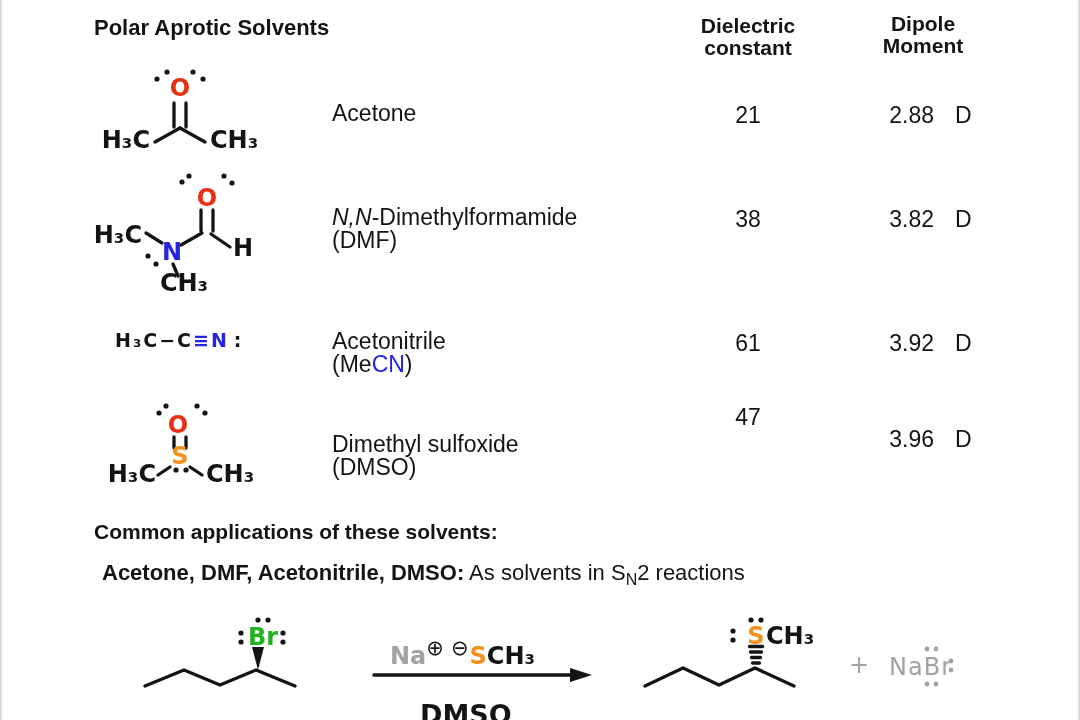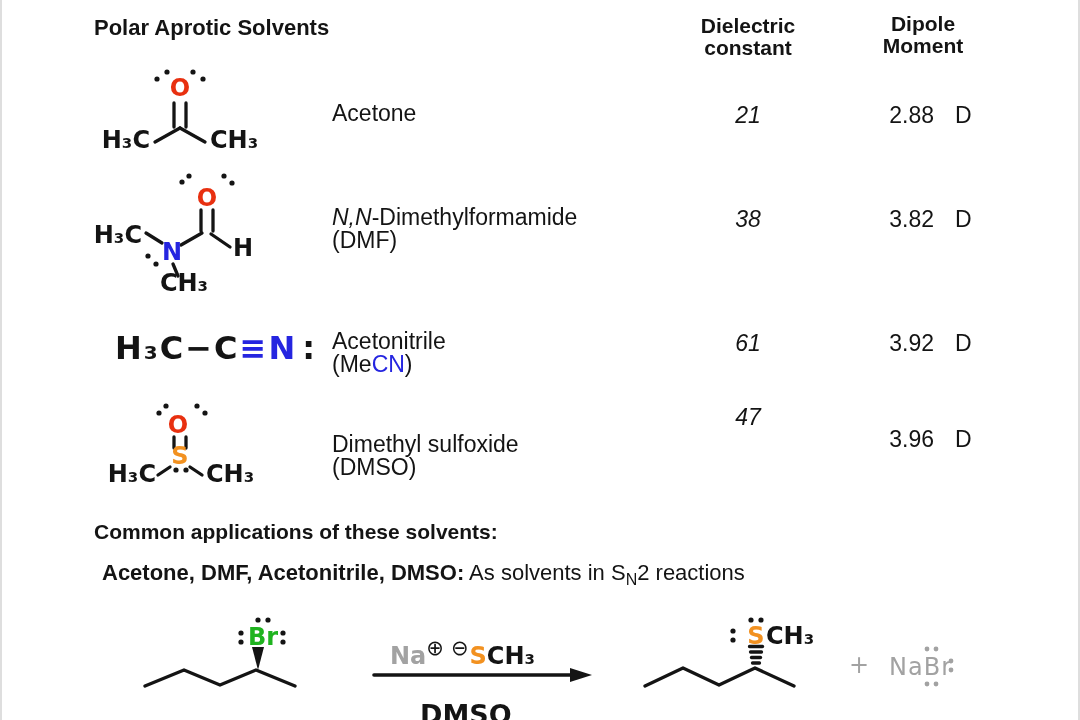--- a/index.html
+++ b/index.html
@@ -11,30 +11,30 @@
     position:relative; width:1080px; height:720px; background:#ffffff;
     border-left:2px solid #dedede; border-right:2px solid #dedede;
     box-sizing:border-box; overflow:hidden;
     font-family:"Liberation Sans",sans-serif; color:var(--ink);
   }
   .abs{position:absolute;}
   .title{font-weight:bold; font-size:22px;}
   .col-header{font-weight:bold; font-size:21px; line-height:22px; text-align:center; white-space:pre-line;}
   .row-name{font-size:23px; line-height:24px;}
   .val{font-size:23px;}
-  .center{text-align:center;font-style:italic;}
+  .center{text-align:center;}
   .right{text-align:right;}
   .italic{font-style:italic;}
   .blue{color:var(--nitrogen);}
   .muted{color:var(--muted);}
   .bold{font-weight:bold;}
   .apps-heading{font-weight:bold; font-size:21px;}
   .apps-line{font-size:22px;}
   .subN{font-size:16px; position:relative; top:5px;}
-  .chemtext{font-family:"DejaVu Sans",sans-serif; font-weight:bold; font-size:32px; letter-spacing:2px; white-space:nowrap;}
+  .chemtext{font-family:"DejaVu Sans",sans-serif; font-weight:bold; font-size:19px; letter-spacing:2px; white-space:nowrap;}
   .reagent{font-family:"DejaVu Sans",sans-serif; font-weight:bold; font-size:24px; white-space:nowrap;}
   .charge{font-size:21px; font-weight:normal; position:relative; top:-9px; color:var(--ink);}
   .charge.minus{margin-left:7px;}
   .orange-s{color:var(--sulfur); margin-left:1px;}
   .dmso-label{font-family:"DejaVu Sans",sans-serif; font-weight:bold; font-size:27px;margin-top:22px;}
   svg.struct{overflow:visible;}
   svg.struct text{font-family:"DejaVu Sans",sans-serif; font-weight:bold; font-size:24px; fill:var(--ink);}
   svg.struct text.mid{text-anchor:middle;}
   svg.struct text.end{text-anchor:end;}
   svg.struct text.red{fill:var(--oxygen);}

